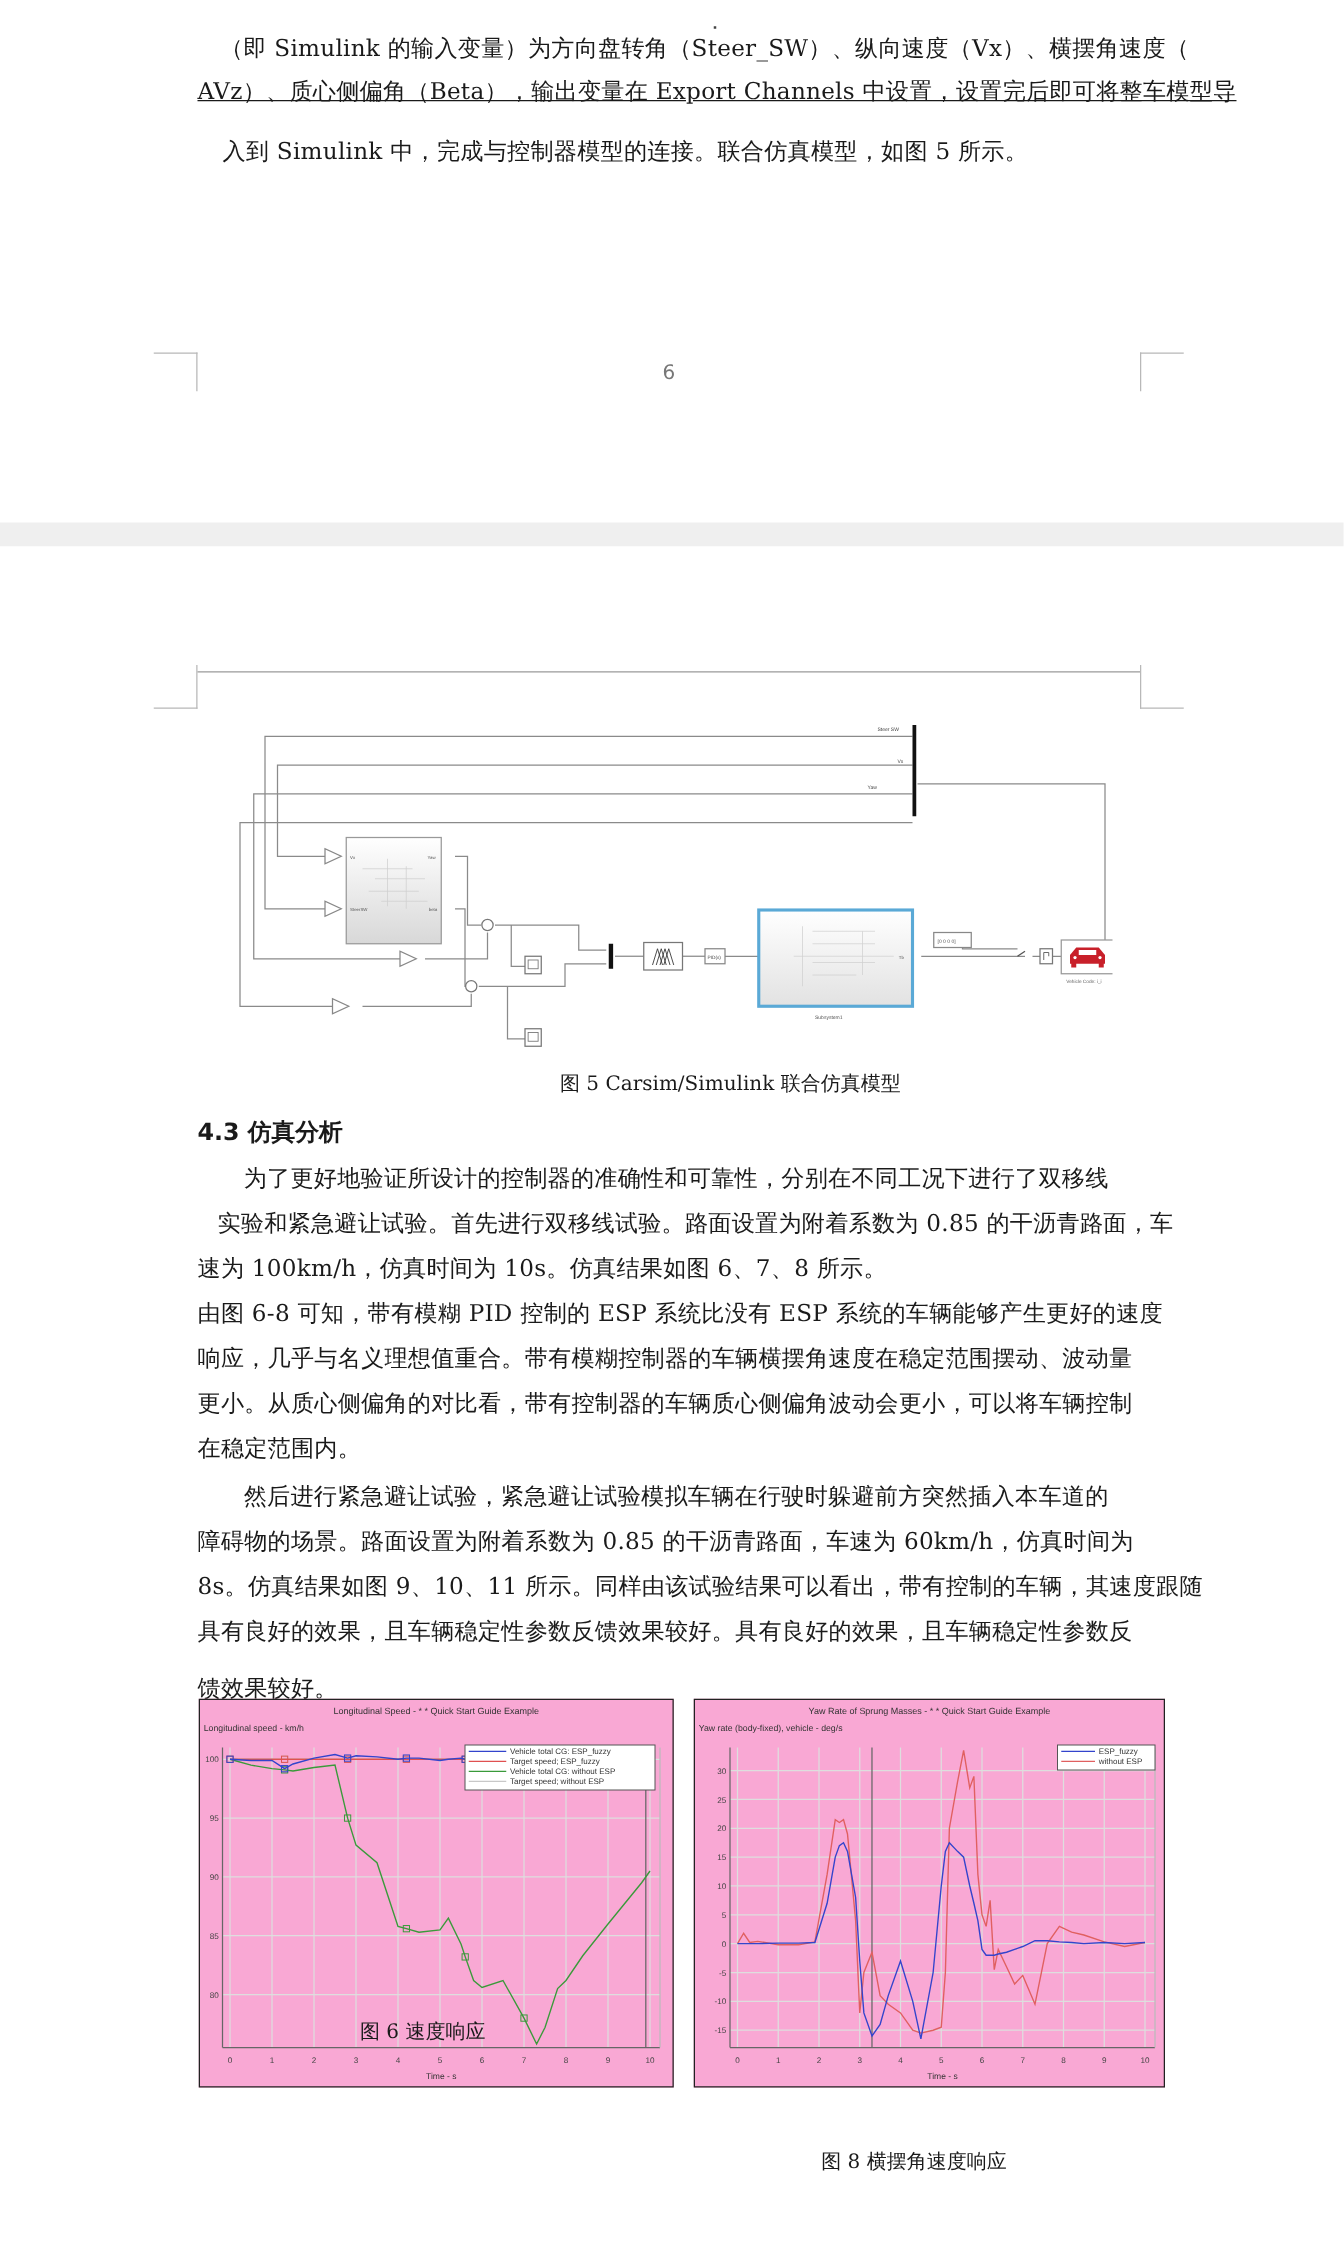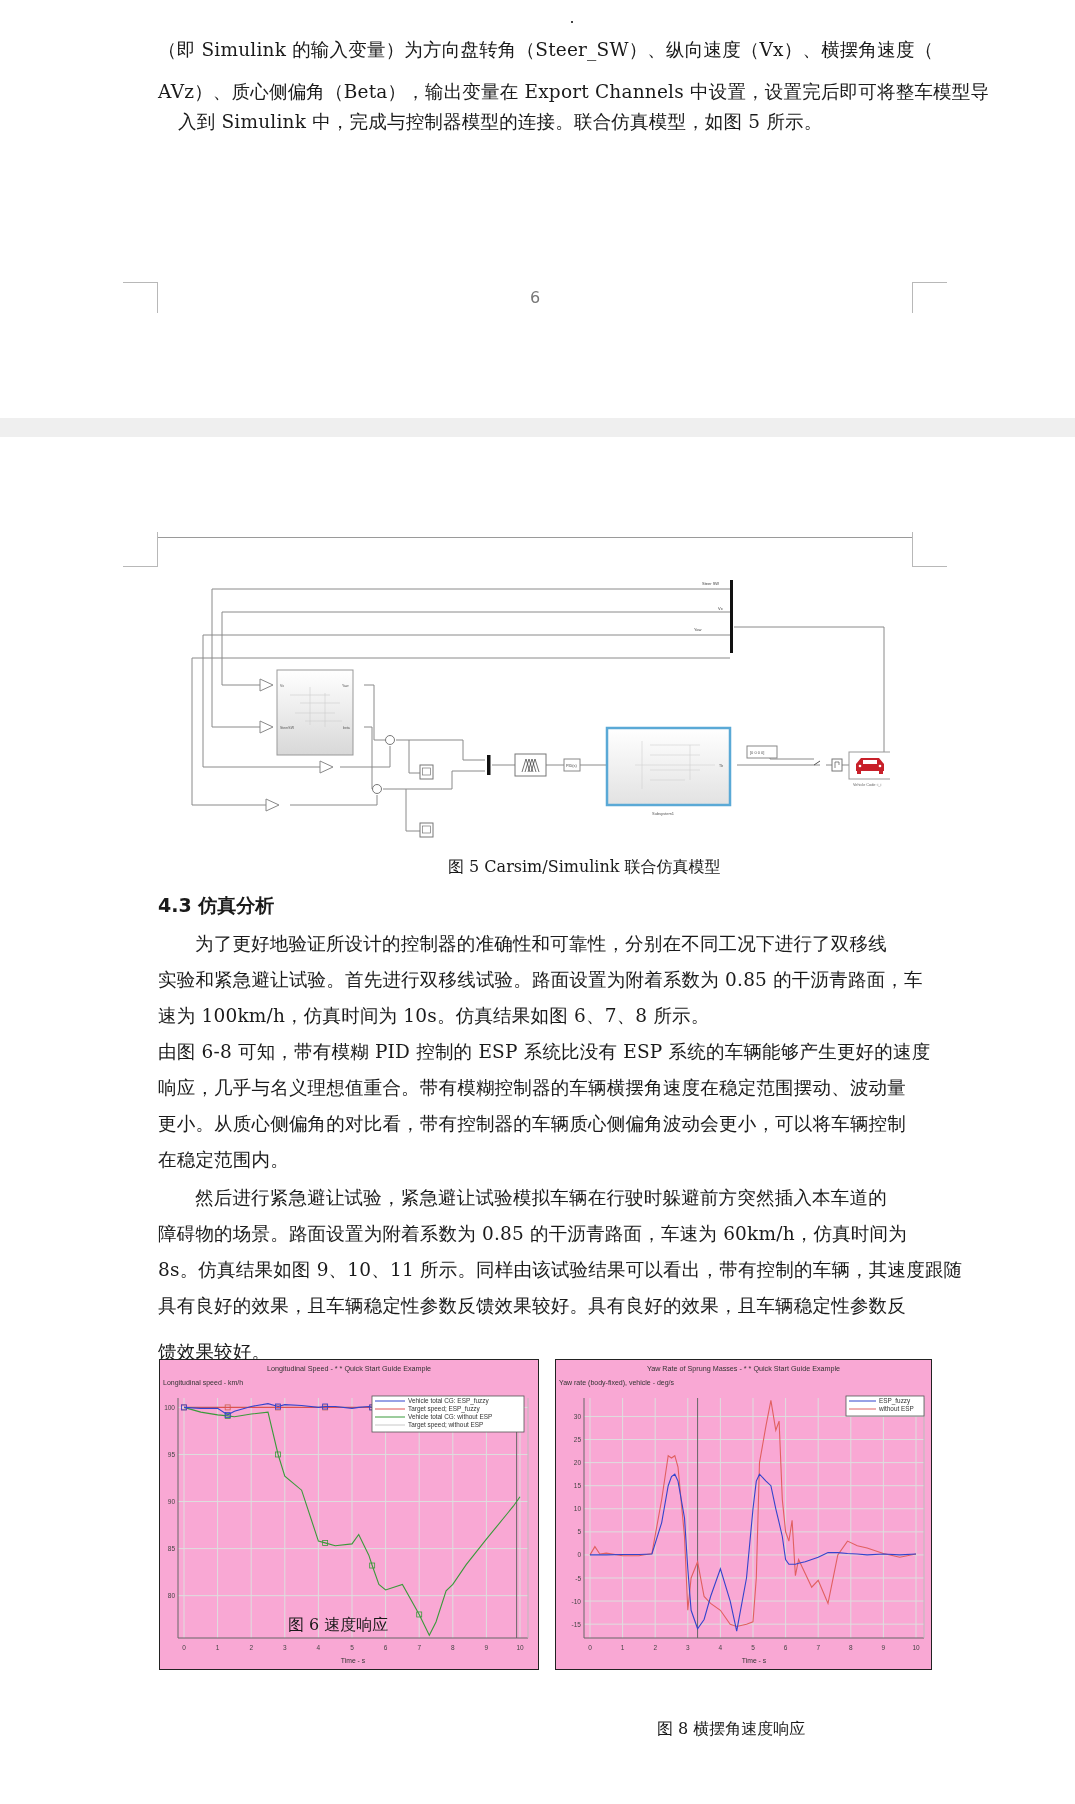--- a/index.html
+++ b/index.html
@@ -19,22 +19,22 @@
   svg text{font-family:"Liberation Sans","DejaVu Sans",sans-serif;}
 </style>
 </head>
 <body>
 
 <div class="abs" style="left:158px;top:22px;width:754px;height:2px;">
   <span class="abs" style="left:413px;top:-1px;width:2px;height:2px;background:#444;"></span>
 </div>
 
 <div>
-  <div class="para-line" style="top:38px;">（即 Simulink 的输入变量）为方向盘转角（Steer_SW）、纵向速度（Vx）、横摆角速度（</div>
-  <div class="para-line" style="top:80px;">AVz）、质心侧偏角（Beta），输出变量在 Export Channels 中设置，设置完后即可将整车模型导</div>
+  <div class="para-line" style="top:28px;margin-left:18px;">（即 Simulink 的输入变量）为方向盘转角（Steer_SW）、纵向速度（Vx）、横摆角速度（</div>
+  <div class="para-line" style="top:62px;text-decoration:underline;">AVz）、质心侧偏角（Beta），输出变量在 Export Channels 中设置，设置完后即可将整车模型导</div>
   <div class="para-line" style="top:110px;margin-left:20px;">入到 Simulink 中，完成与控制器模型的连接。联合仿真模型，如图 5 所示。</div>
 </div>
 
 <div class="corner" style="left:123px;top:282px;width:34px;height:30px;border-top-width:1px;border-right-width:1px;"></div>
 <div class="corner" style="left:912px;top:282px;width:34px;height:30px;border-top-width:1px;border-left-width:1px;"></div>
 <div class="page-num">6</div>
 
 <div class="page-gap"></div>
 
 <div class="corner" style="left:123px;top:532px;width:34px;height:34px;border-bottom-width:1px;border-right-width:1px;"></div>
@@ -156,21 +156,21 @@
     <text x="673" y="211" font-size="3.8" fill="#666">Vehicle Code: i_i</text>
   </svg>
 </div>
 
 <div class="caption" style="left:413px;top:857px;margin-left:35px;">图 5 Carsim/Simulink 联合仿真模型</div>
 
 <div class="heading">4.3 仿真分析</div>
 
 <div>
   <div class="para-line" style="top:932px;text-indent:37px;">为了更好地验证所设计的控制器的准确性和可靠性，分别在不同工况下进行了双移线</div>
-  <div class="para-line" style="top:968px;">实验和紧急避让试验。首先进行双移线试验。路面设置为附着系数为 0.85 的干沥青路面，车</div>
+  <div class="para-line" style="top:968px;margin-left:16px;">实验和紧急避让试验。首先进行双移线试验。路面设置为附着系数为 0.85 的干沥青路面，车</div>
   <div class="para-line" style="top:1004px;">速为 100km/h，仿真时间为 10s。仿真结果如图 6、7、8 所示。</div>
 </div>
 <div>
   <div class="para-line" style="top:1040px;">由图 6-8 可知，带有模糊 PID 控制的 ESP 系统比没有 ESP 系统的车辆能够产生更好的速度</div>
   <div class="para-line" style="top:1076px;">响应，几乎与名义理想值重合。带有模糊控制器的车辆横摆角速度在稳定范围摆动、波动量</div>
   <div class="para-line" style="top:1112px;">更小。从质心侧偏角的对比看，带有控制器的车辆质心侧偏角波动会更小，可以将车辆控制</div>
   <div class="para-line" style="top:1148px;">在稳定范围内。</div>
 </div>
 <div>
   <div class="para-line" style="top:1186px;text-indent:37px;">然后进行紧急避让试验，紧急避让试验模拟车辆在行驶时躲避前方突然插入本车道的</div>

